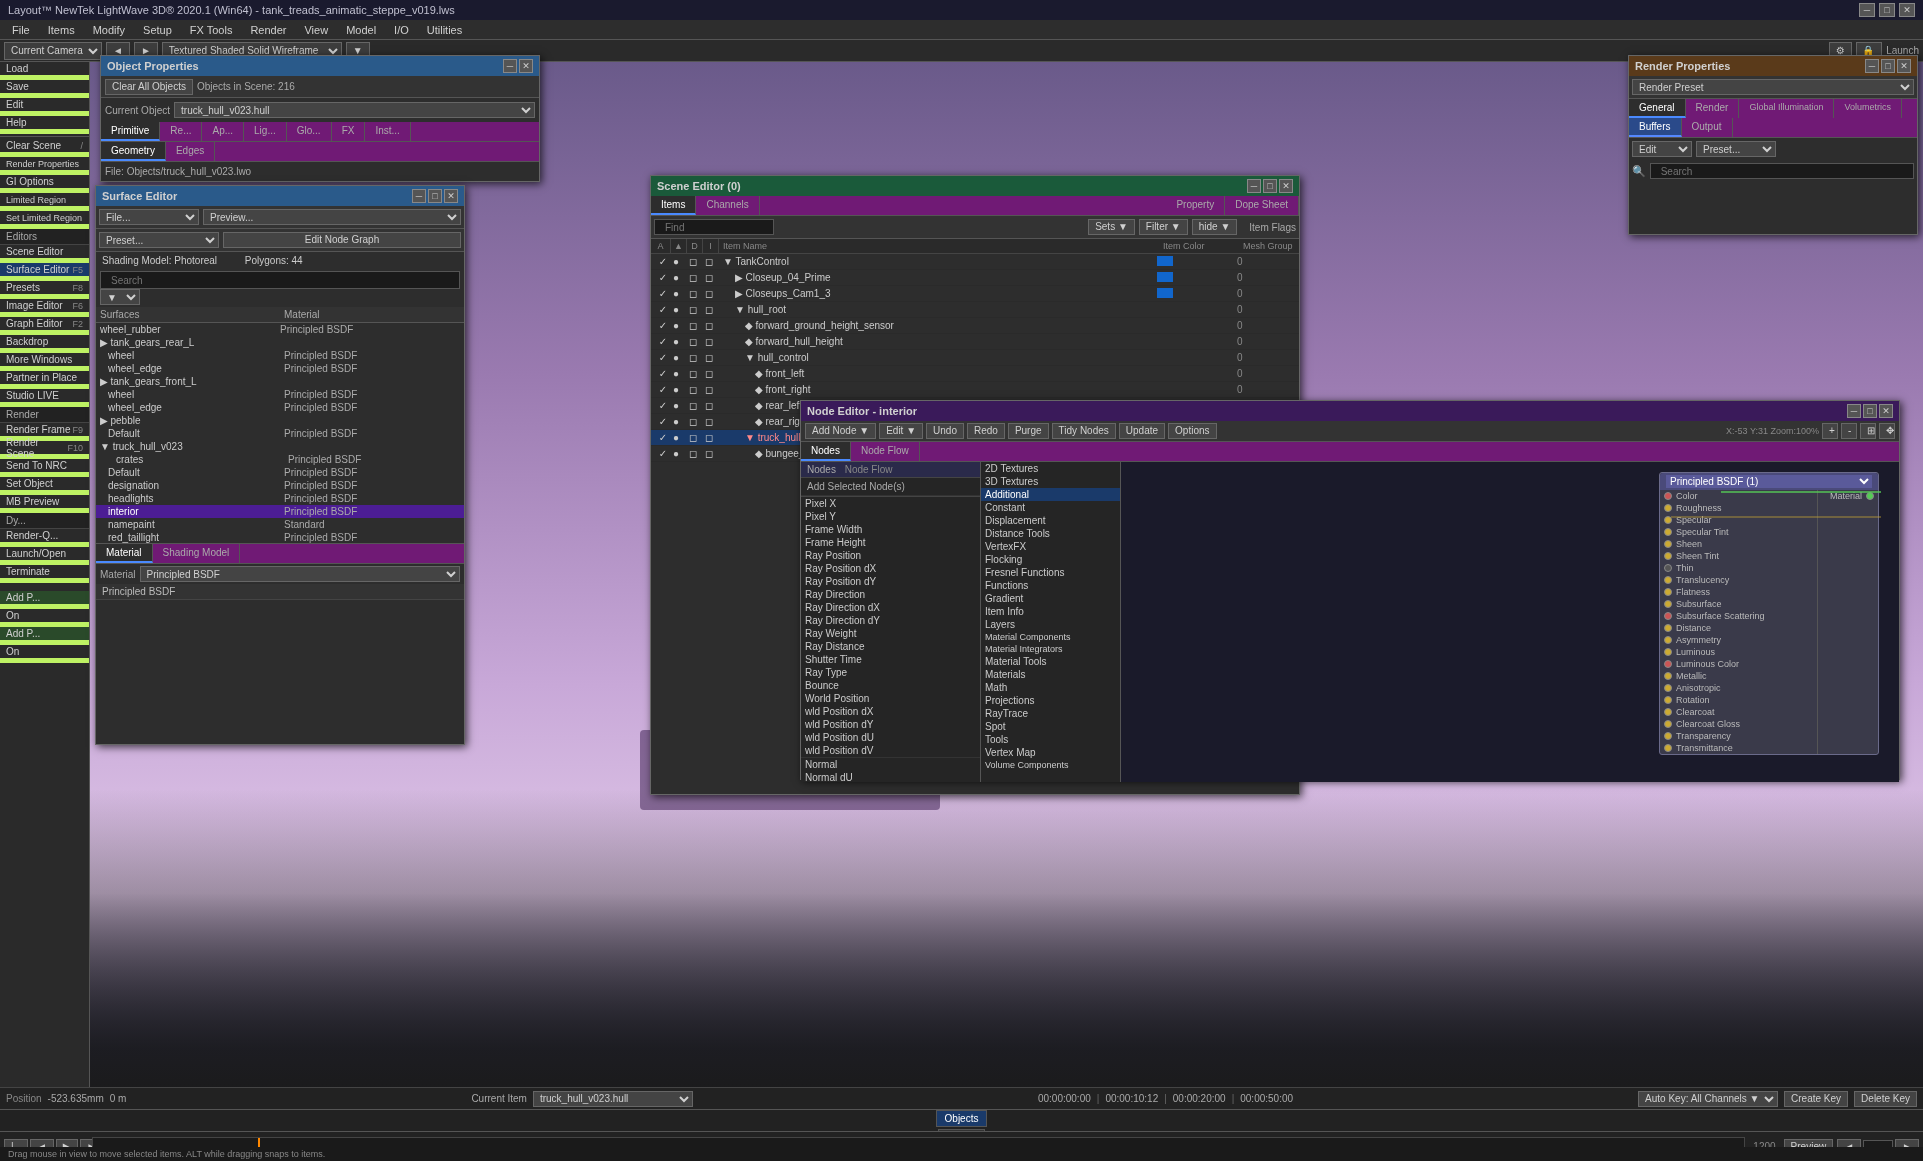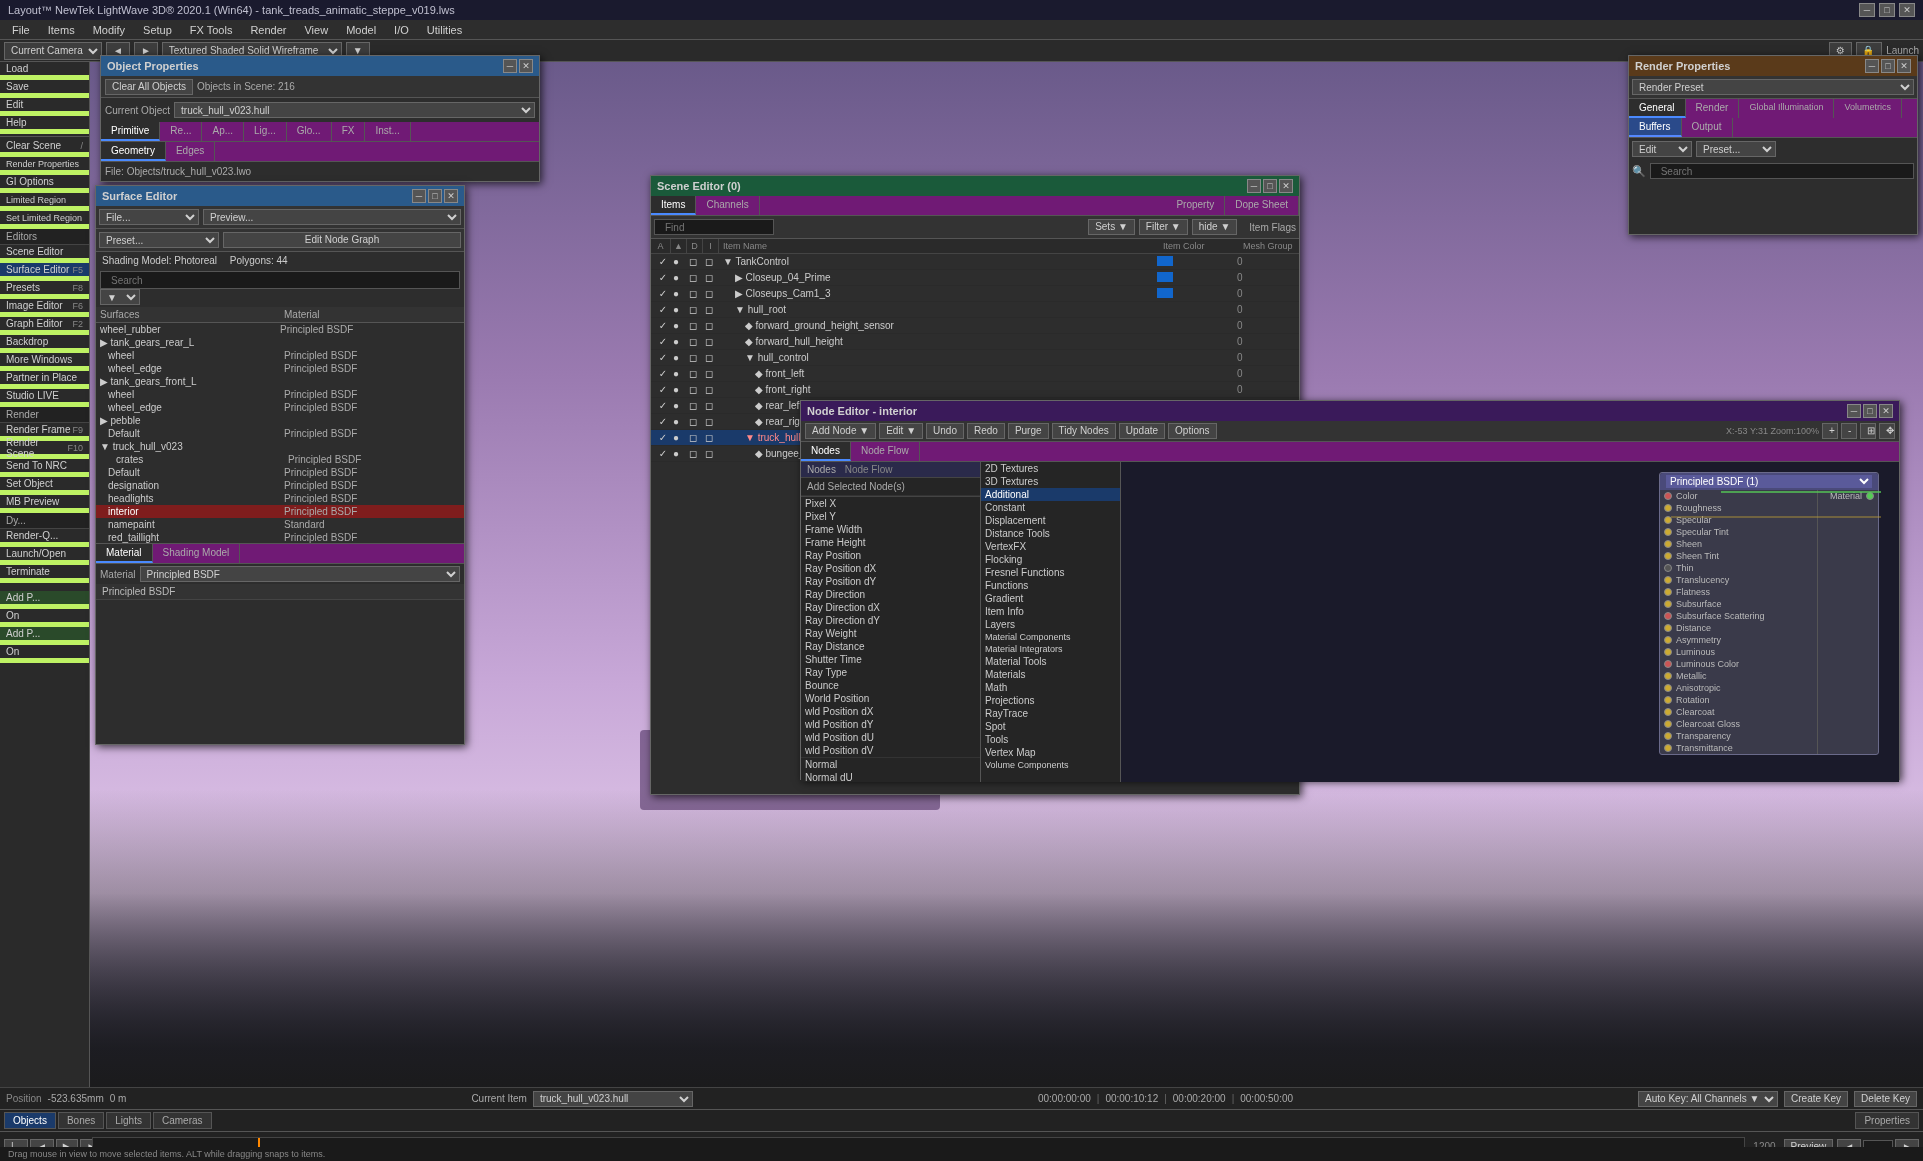--- a/index.html
+++ b/index.html
@@ -281,21 +281,21 @@
 
     .list-item {
       padding: 1px 4px;
       font-size: 10px;
       color: #ccc;
       cursor: pointer;
       white-space: nowrap;
       overflow: hidden;
     }
     .list-item.selected { background: #1a3a6a; color: #fff; }
-    .list-item.selected-highlight { background: #7f1d1d; color: #fff; }
+    .list-item.selected-highlight { background: #4c1d95; color: #fff; }
 
     .section-header {
       background: #333;
       padding: 2px 6px;
       font-size: 10px;
       color: #bbb;
       border-bottom: 1px solid #444;
       display: flex;
       align-items: center;
       gap: 4px;
@@ -595,21 +595,21 @@
     </select>
   </div>
   <div style="display:flex;align-items:center;gap:4px;padding:3px;background:#333;border-bottom:1px solid #555;">
     <select class="panel-select" style="width:120px;">
       <option>Preset...</option>
     </select>
     <div class="panel-toolbar-btn" style="flex:1;text-align:center;">Edit Node Graph</div>
   </div>
   <div style="padding:3px 6px;font-size:10px;color:#ccc;">
     <span>Shading Model: Photoreal</span>
-    <span style="margin-left:10px;">Polygons: 44</span>
+    <span style="margin-left:25px;">Polygons: 44</span>
   </div>
   <div style="padding:2px 4px;">
     <input type="text" class="input-field" style="width: 100%; height: 18px;" placeholder="Search">
     <select class="panel-select" style="width:40px;">
       <option>▼</option>
     </select>
   </div>
   <div style="display:flex;border-bottom:1px solid #555;">
     <div style="width:50%;padding:2px 4px;background:#333;font-size:10px;color:#aaa;">Surfaces</div>
     <div style="width:50%;padding:2px 4px;background:#333;font-size:10px;color:#aaa;">Material</div>
@@ -1132,21 +1132,21 @@
   <span style="font-size:10px;color:#666;">|</span>
   <span style="font-size:10px;color:#aaa;">00:00:50:00</span>
   <div style="flex:1;"></div>
   <select class="panel-select" style="width:140px;">
     <option>Auto Key: All Channels ▼</option>
   </select>
   <div class="panel-toolbar-btn">Create Key</div>
   <div class="panel-toolbar-btn">Delete Key</div>
 </div>
 
-<div class="bottom-tabs" style="bottom:30px;height:22px;">
+<div class="bottom-tabs" style="bottom:30px;height:22px;flex-direction:column;">
   <div class="bottom-tab active">Objects</div>
   <div class="bottom-tab">Bones</div>
   <div class="bottom-tab">Lights</div>
   <div class="bottom-tab">Cameras</div>
   <div style="flex:1;"></div>
   <div class="bottom-tab">Properties</div>
 </div>
 
 <div class="timeline">
   <div style="width:80px;display:flex;align-items:center;gap:2px;">

